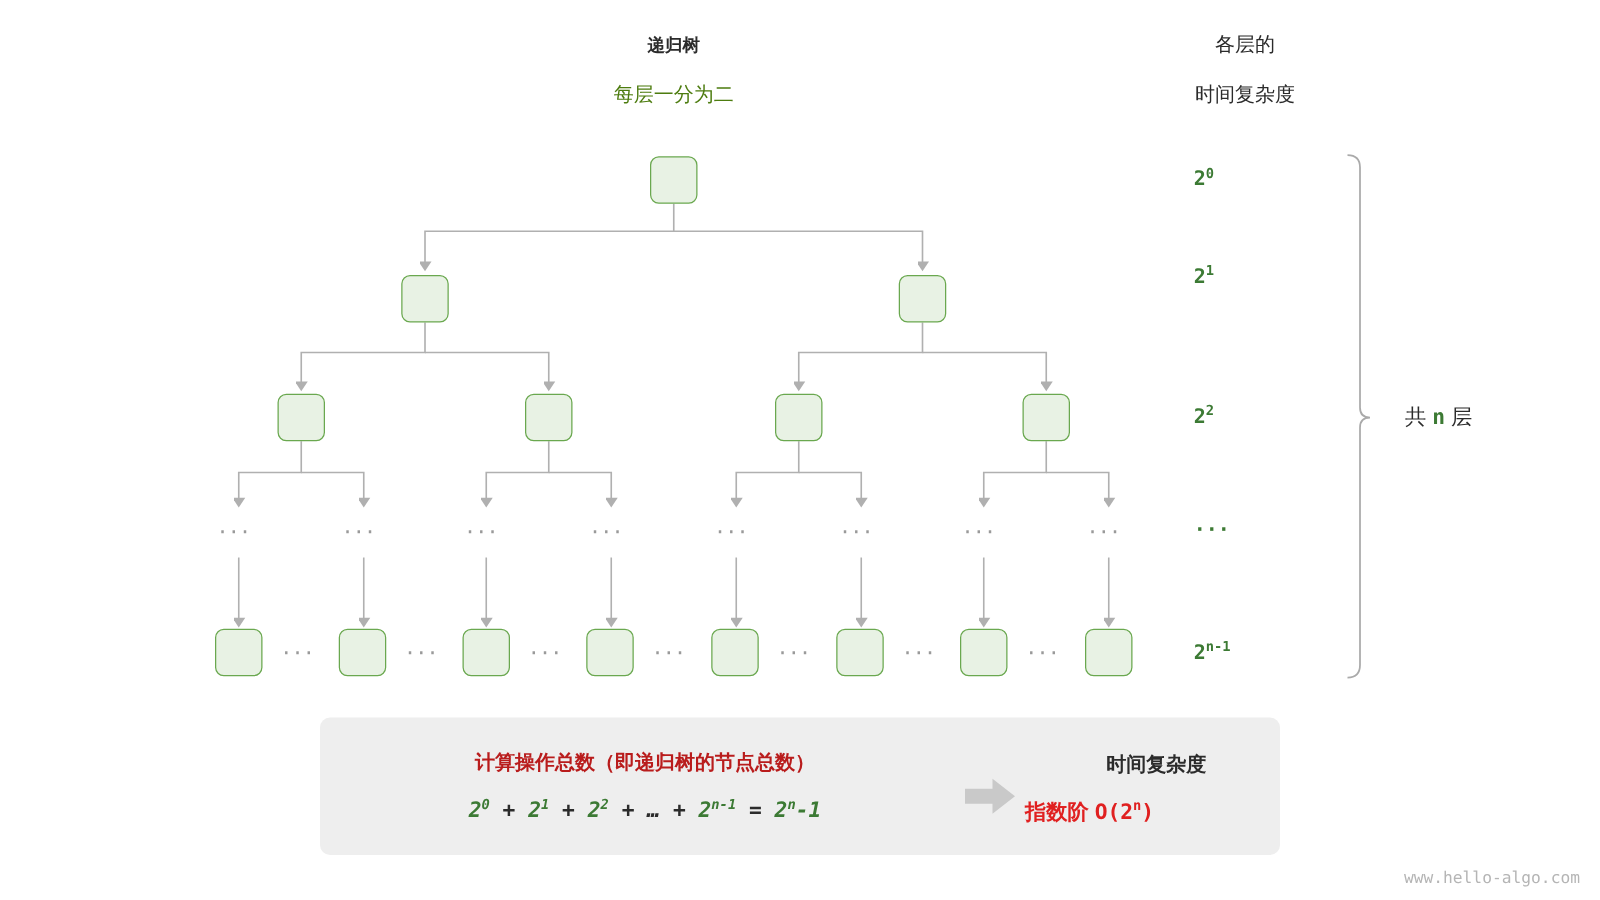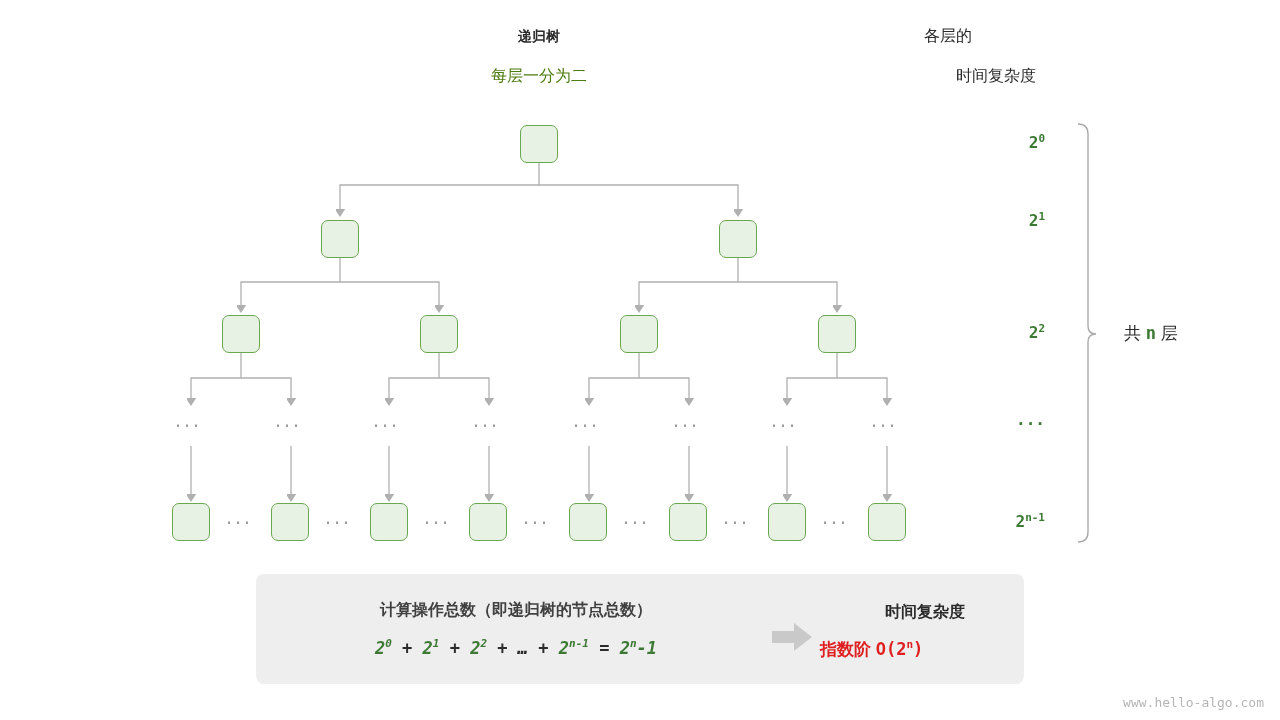--- a/index.html
+++ b/index.html
@@ -61,21 +61,21 @@
   .dots {
     position: absolute;
     font-size: 19px;
     letter-spacing: 3px;
     color: #9a9a9a;
     font-family: "DejaVu Sans", sans-serif;
   }
   .level-label {
     position: absolute;
     width: 90px;
-    text-align: right;
+    text-align: left;
     font-size: 16px;
     font-weight: bold;
     color: #3c7a34;
     font-family: "DejaVu Sans Mono", monospace;
   }
   .level-label .sup {
     font-size: 11px;
     vertical-align: super;
   }
   .brace-text {
@@ -99,21 +99,21 @@
     border-radius: 8px;
   }
   .sum-left-title {
     position: absolute;
     left: 256px;
     top: 600px;
     width: 520px;
     text-align: center;
     font-size: 16px;
     font-weight: bold;
-    color: #404040;
+    color: #b91c1c;
   }
   .sum-formula {
     position: absolute;
     left: 256px;
     top: 637px;
     width: 520px;
     text-align: center;
     font-size: 17px;
     font-family: "DejaVu Sans Mono", monospace;
     color: #3c7a34;
@@ -161,21 +161,21 @@
   }
 </style>
 </head>
 <body>
 
 <div class="canvas">
 
   <div class="title-main" style="left:389px; top:28px;">递归树</div>
   <div class="title-sub" style="left:389px; top:66px;">每层一分为二</div>
 
-  <div class="right-head" style="left:848px; top:26px;font-family:Liberation Mono, monospace;">各层的</div>
+  <div class="right-head" style="left:896px; top:26px;font-family:Liberation Mono, monospace;">各层的</div>
   <div class="right-head" style="left:896px; top:66px;">时间复杂度</div>
 
   <svg class="wires" viewBox="0 0 1280 720">
     <defs>
       <marker id="ah" markerWidth="8" markerHeight="8" refX="4" refY="5" orient="auto">
         <path d="M1,1 L7,5 L1,9 z" fill="#b0b0b0"></path>
       </marker>
     </defs>
     <g stroke="#b0b0b0" stroke-width="1.3" fill="none">
 

